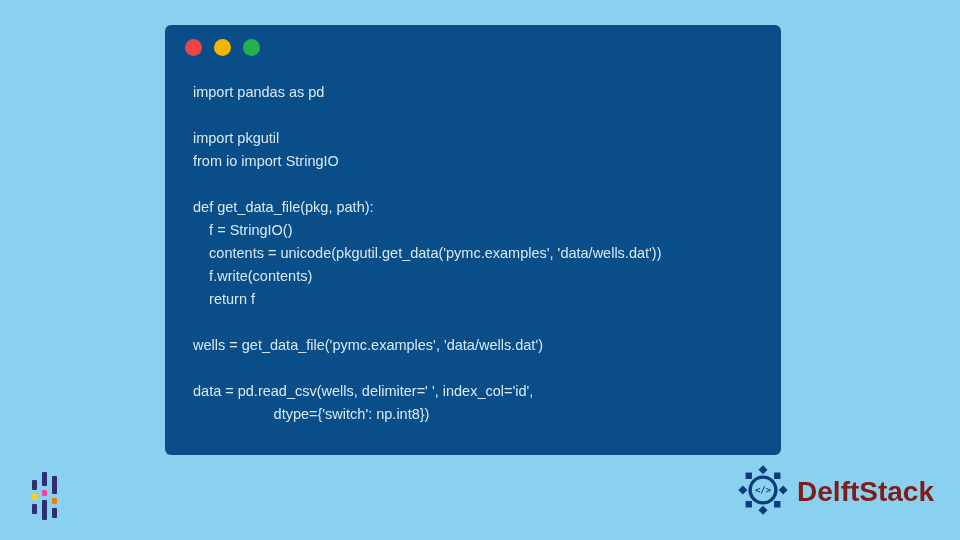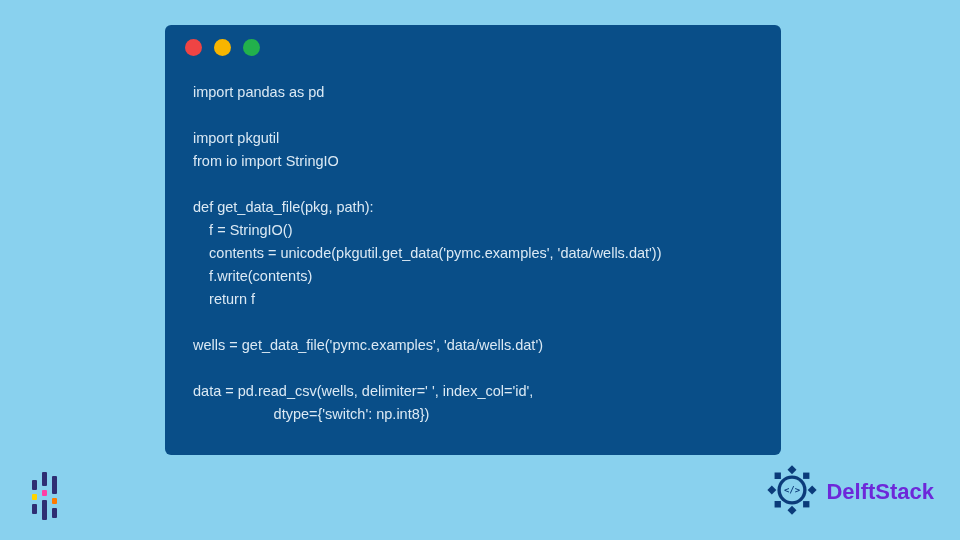--- a/index.html
+++ b/index.html
@@ -63,23 +63,23 @@
   }
   .right-logo {
     position: absolute;
     right: 26px;
     bottom: 18px;
     display: flex;
     align-items: center;
     gap: 6px;
   }
   .brand {
-    font-size: 22px;
+    font-size: 28px;
     font-weight: 600;
-    color: #6d28d9;
+    color: #7f1d1d;
     font-family: "Segoe UI", Arial, sans-serif;
   }
 </style>
 </head>
 <body>
 
 <div class="code-window">
   <div class="dots">
     <div class="dot dot-red"></div>
     <div class="dot dot-yellow"></div>

